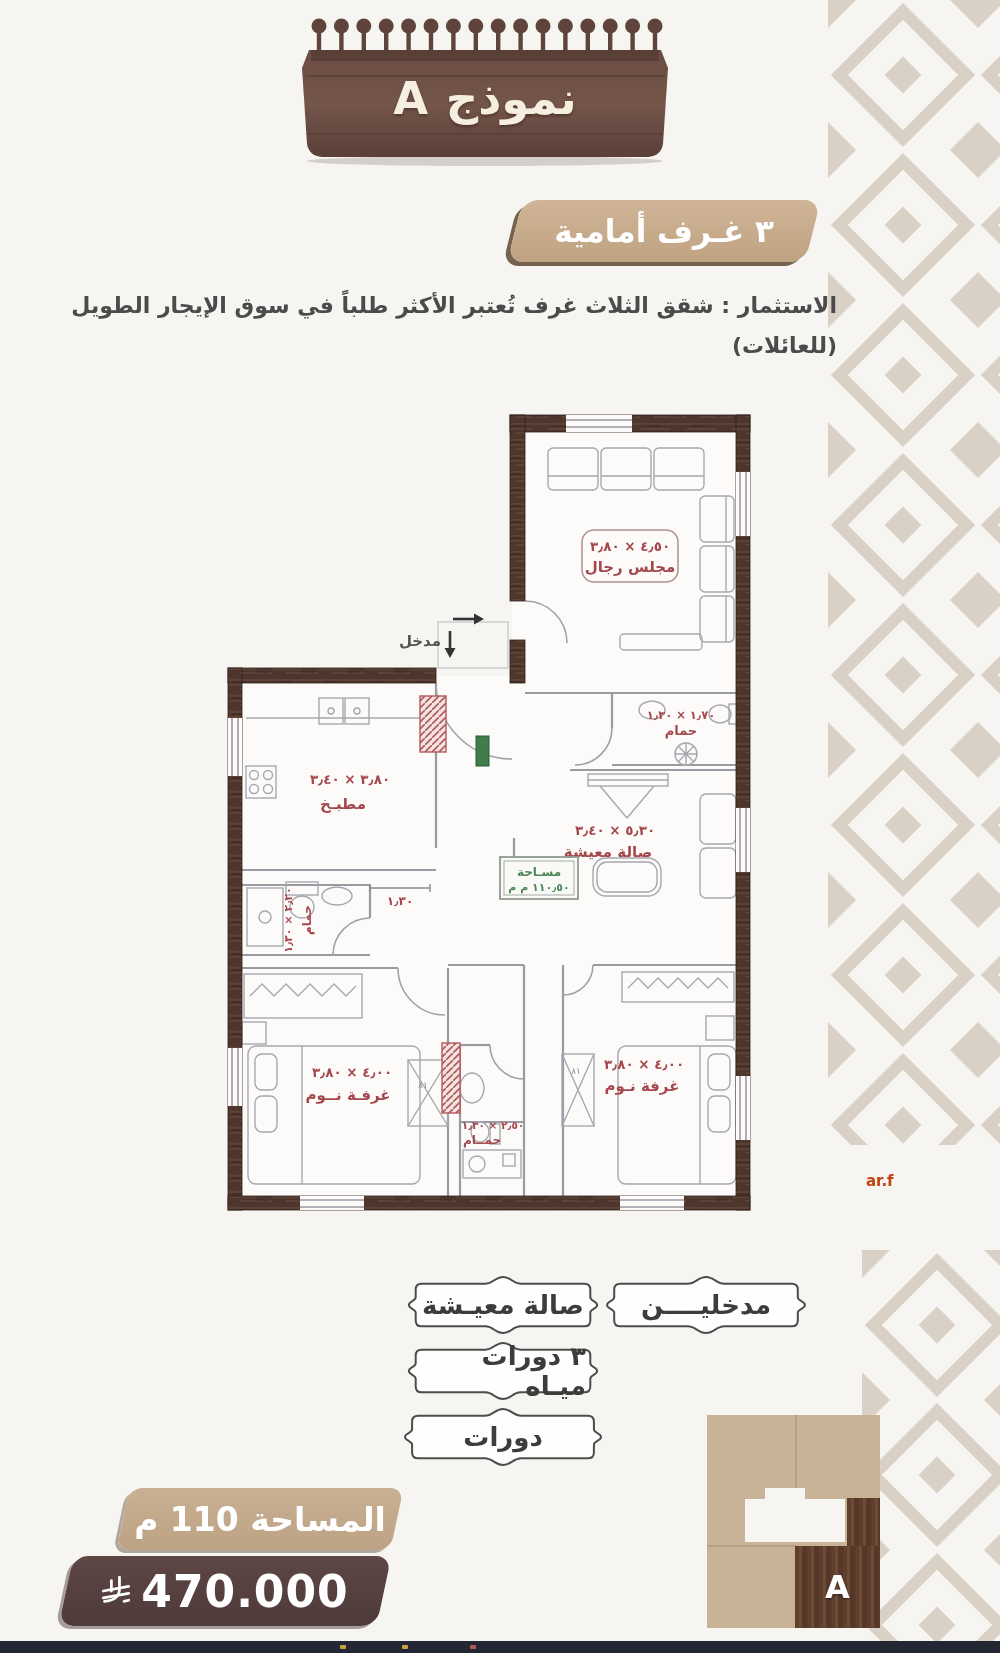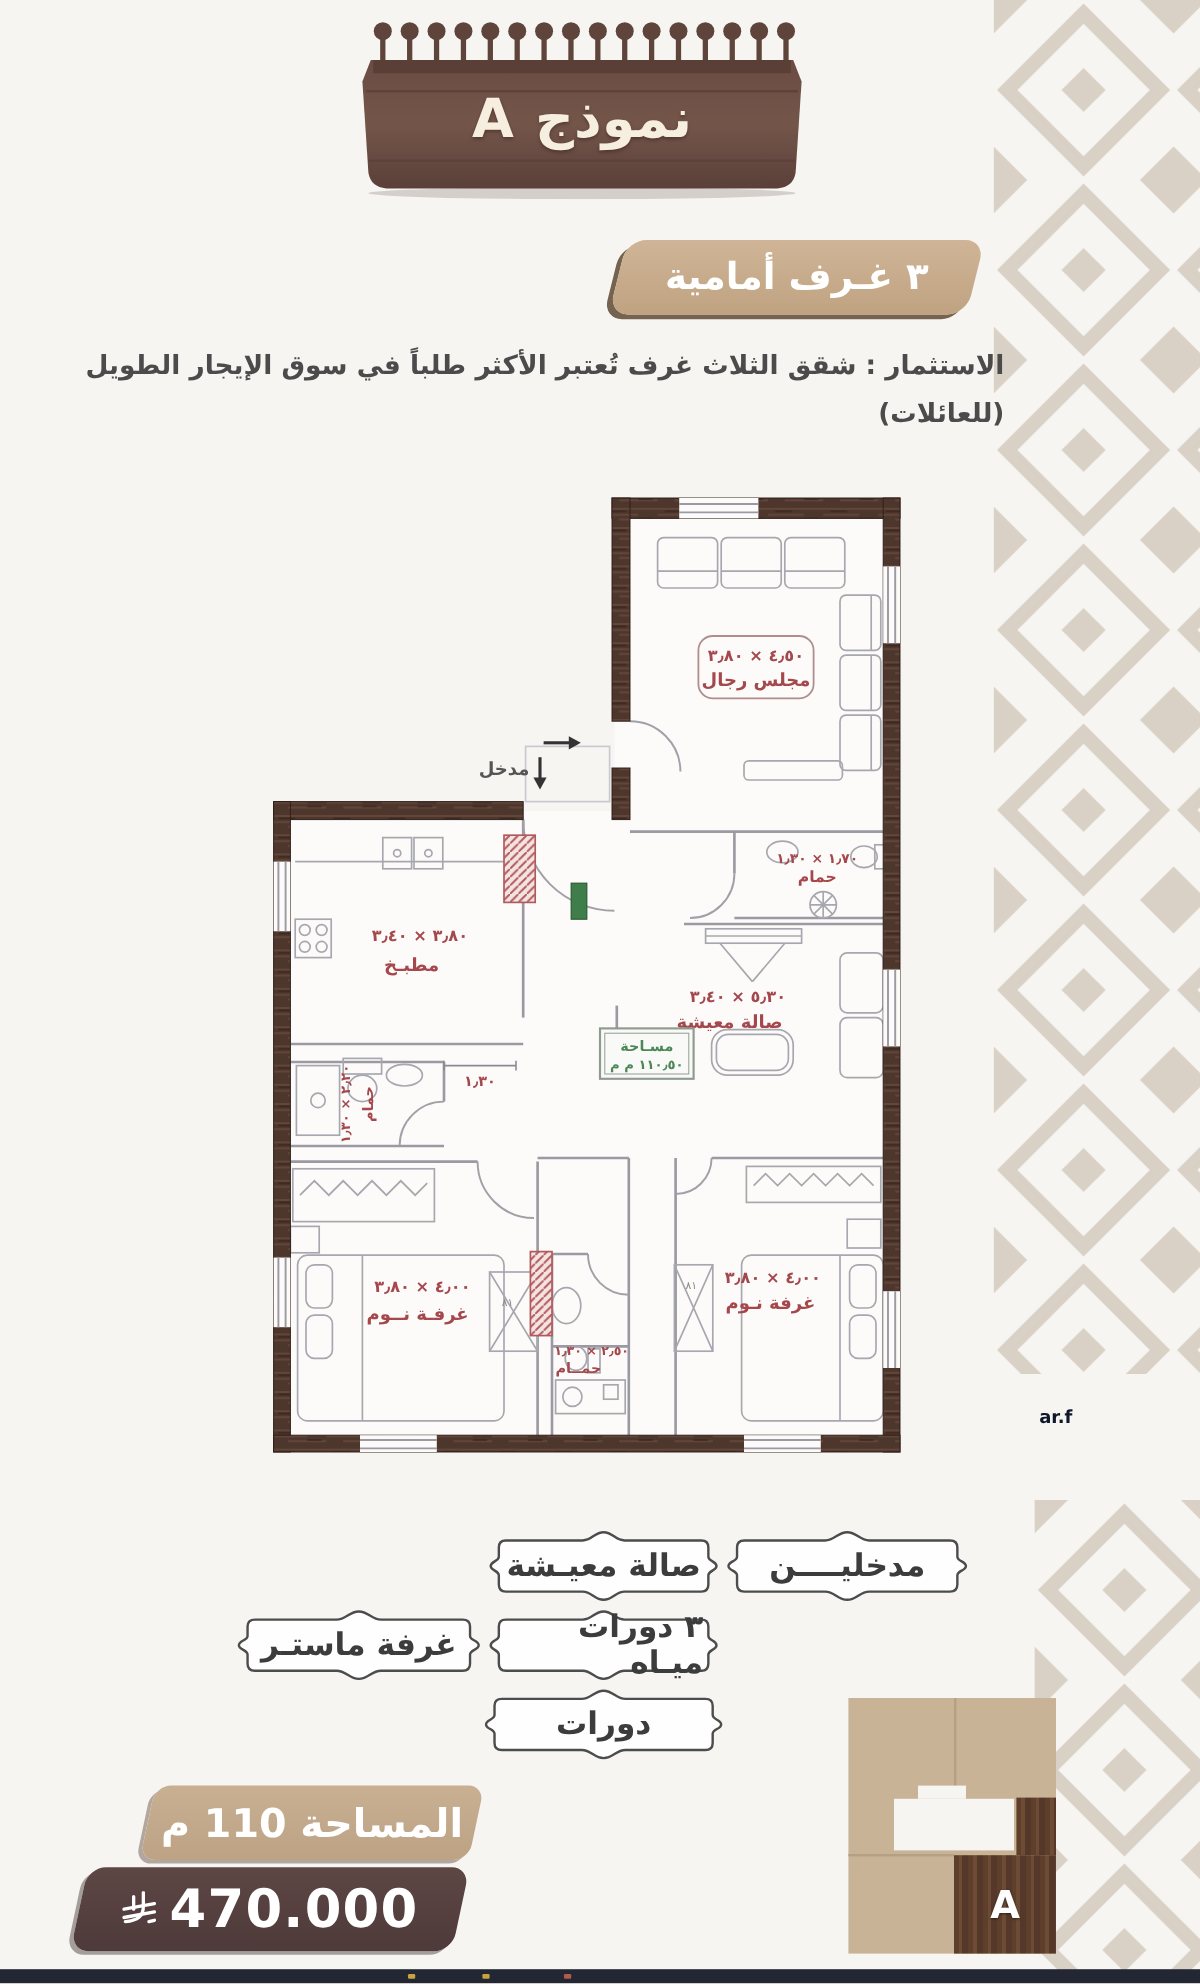--- a/index.html
+++ b/index.html
@@ -45,21 +45,21 @@
   #minimap .seam-h{position:absolute;left:0;top:130px;width:88px;height:2px;background:#b5a084;}
   #minimap .notch{position:absolute;left:38px;top:84px;width:100px;height:43px;background:#f7f5f2;}
   #minimap .notch-step{position:absolute;left:58px;top:73px;width:40px;height:11px;background:#f7f5f2;}
   .wooddark{background:repeating-linear-gradient(90deg,#5e3f2c 0 4px,#6d4b35 4px 7px,#55382a 7px 12px);}
   #minimap .dark-col{position:absolute;left:140px;top:83px;width:33px;height:48px;}
   #minimap .dark-block{position:absolute;left:88px;top:131px;width:85px;height:82px;}
   #minimap .unit-a{position:absolute;left:88px;top:131px;width:85px;height:82px;display:flex;
       align-items:center;justify-content:center;font-size:32px;font-weight:bold;color:#fff;
       text-shadow:0 1px 2px rgba(0,0,0,.5);}
   
-  #watermark{left:866px;top:1172px;font-size:15px;color:#0f172a;font-weight:bold;}
+  #watermark{left:866px;top:1172px;font-size:15px;color:#c2410c;font-weight:bold;}
   #bottom-strip{left:0;top:1641px;width:1000px;height:12px;background:#232733;}
   #bottom-strip i{position:absolute;top:4px;width:6px;height:4px;background:#c8a23c;border-radius:1px;}
 </style>
 </head>
 <body>
 
 <div id="page">
 
   <svg class="abs" style="left:828px;top:0;width:172px;height:1145px">
     <defs>
@@ -384,26 +384,20 @@
     </svg>
     <span>صالة معيـشة</span>
   </div>
 
   <div class="fbox" style="left:406px;top:1340px;width:194px">
     <svg viewBox="0 0 200 64" preserveAspectRatio="none">
       <path d="M16,10 L82,10 C90,10 92,3 100,3 C108,3 110,10 118,10 L184,10 Q190,10 190,16 L190,24 C190,28 197,28 197,32 C197,36 190,36 190,40 L190,48 Q190,54 184,54 L118,54 C110,54 108,61 100,61 C92,61 90,54 82,54 L16,54 Q10,54 10,48 L10,40 C10,36 3,36 3,32 C3,28 10,28 10,24 L10,16 Q10,10 16,10 Z" fill="#fefefe" stroke="#4c4c4c" stroke-width="2" vector-effect="non-scaling-stroke"></path>
     </svg>
     <span>٣ دورات ميـاه</span>
   </div>
-  <div class="fbox" style="left:196px;top:1340px;width:206px">
-    <svg viewBox="0 0 200 64" preserveAspectRatio="none">
-      <path d="M16,10 L82,10 C90,10 92,3 100,3 C108,3 110,10 118,10 L184,10 Q190,10 190,16 L190,24 C190,28 197,28 197,32 C197,36 190,36 190,40 L190,48 Q190,54 184,54 L118,54 C110,54 108,61 100,61 C92,61 90,54 82,54 L16,54 Q10,54 10,48 L10,40 C10,36 3,36 3,32 C3,28 10,28 10,24 L10,16 Q10,10 16,10 Z" fill="#fefefe" stroke="#4c4c4c" stroke-width="2" vector-effect="non-scaling-stroke"></path>
-    </svg>
-    <span>غرفة ماستـر</span>
-  </div>
 
   <div class="fbox" style="left:402px;top:1406px;width:202px">
     <svg viewBox="0 0 200 64" preserveAspectRatio="none">
       <path d="M16,10 L82,10 C90,10 92,3 100,3 C108,3 110,10 118,10 L184,10 Q190,10 190,16 L190,24 C190,28 197,28 197,32 C197,36 190,36 190,40 L190,48 Q190,54 184,54 L118,54 C110,54 108,61 100,61 C92,61 90,54 82,54 L16,54 Q10,54 10,48 L10,40 C10,36 3,36 3,32 C3,28 10,28 10,24 L10,16 Q10,10 16,10 Z" fill="#fefefe" stroke="#4c4c4c" stroke-width="2" vector-effect="non-scaling-stroke"></path>
     </svg>
     <span>دورات</span>
   </div>
 
   <div class="abs" id="area-badge">
     <span>المساحة 110 م</span>

